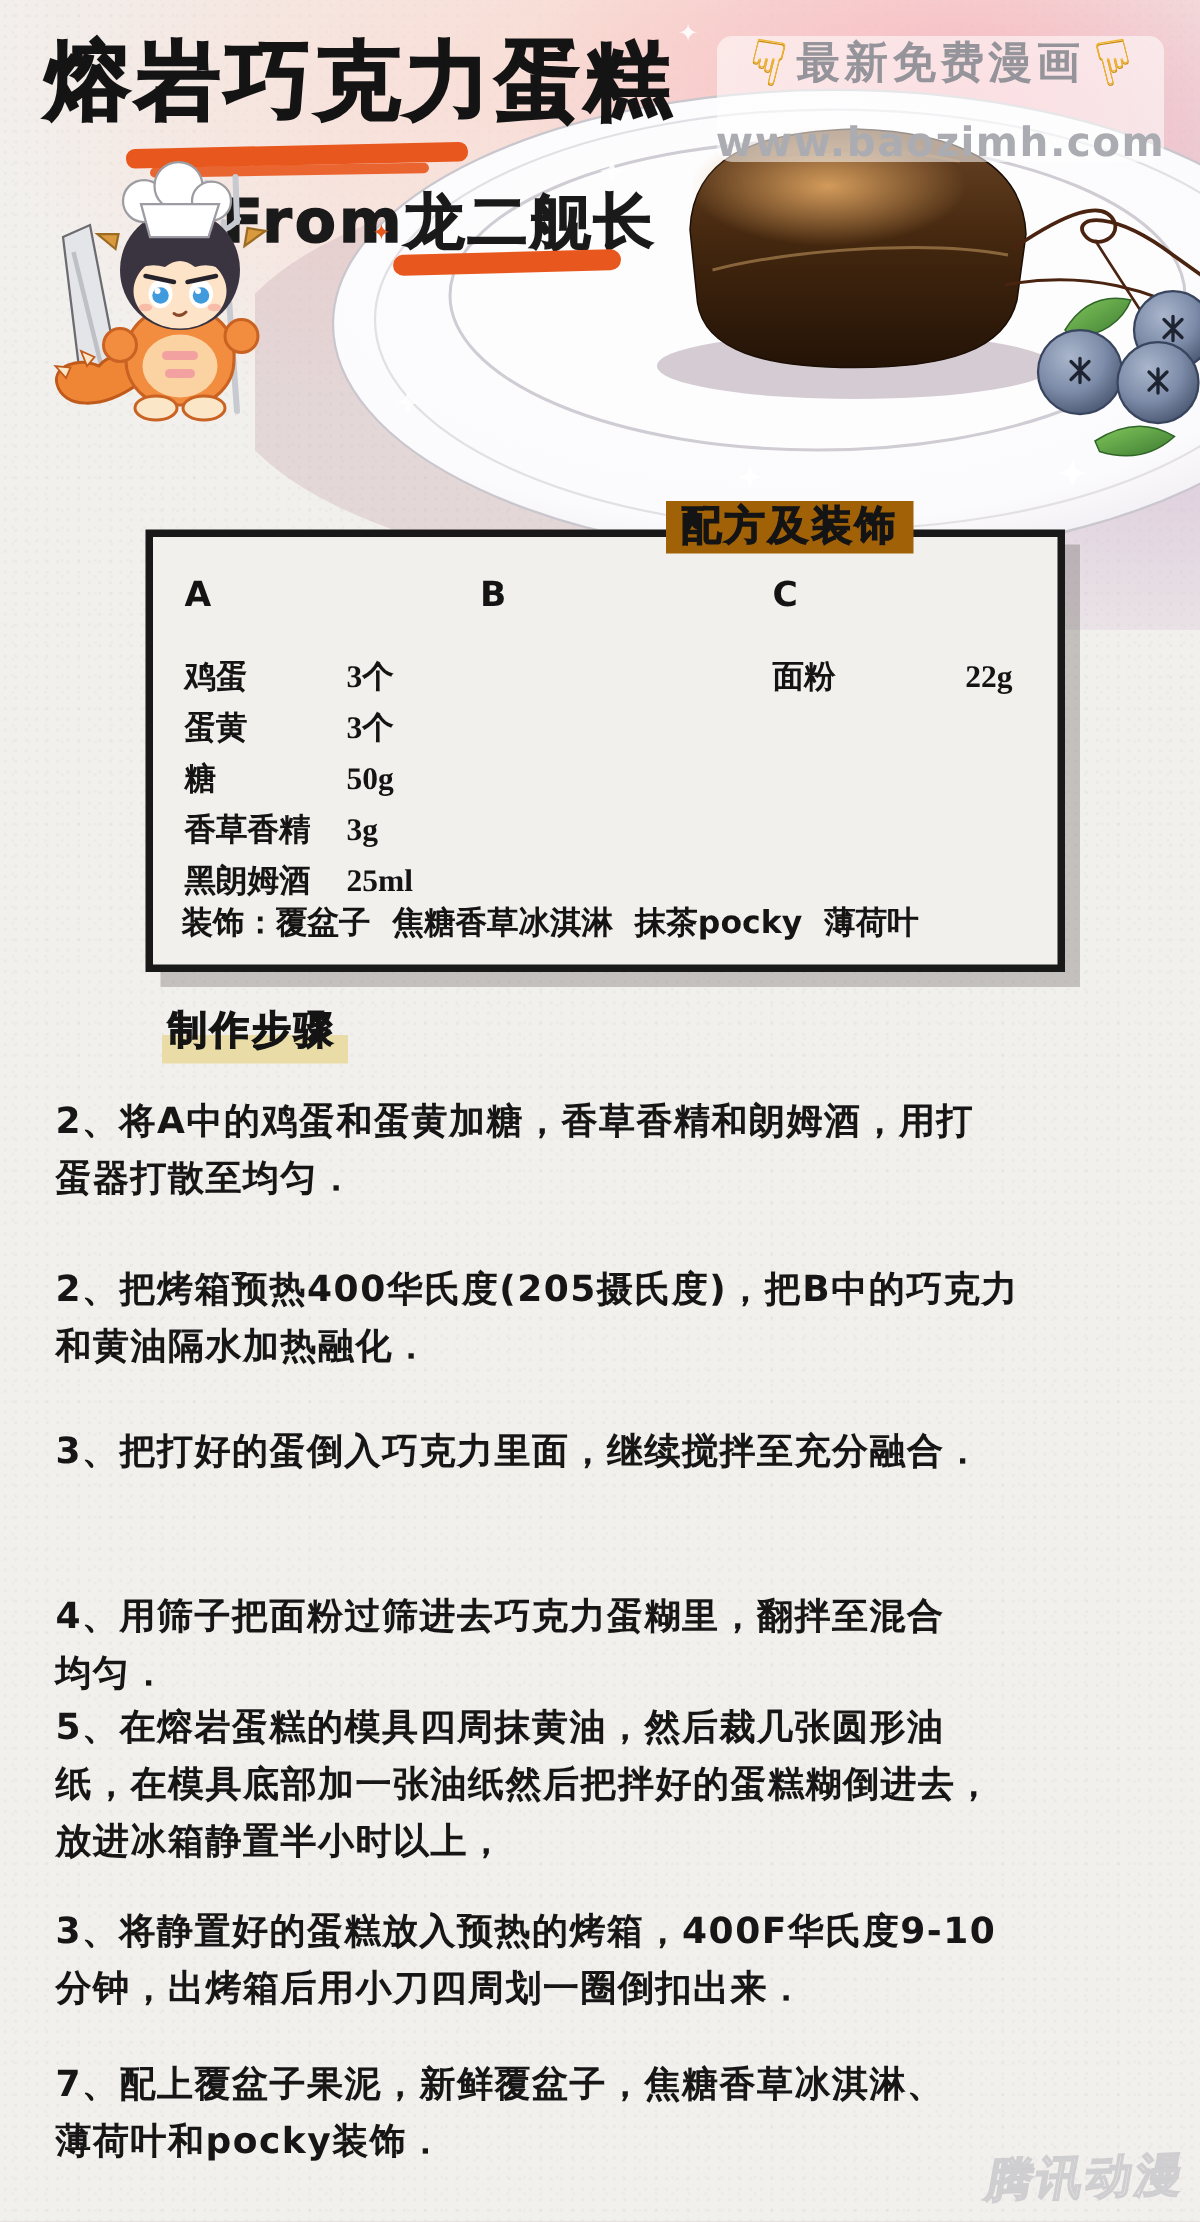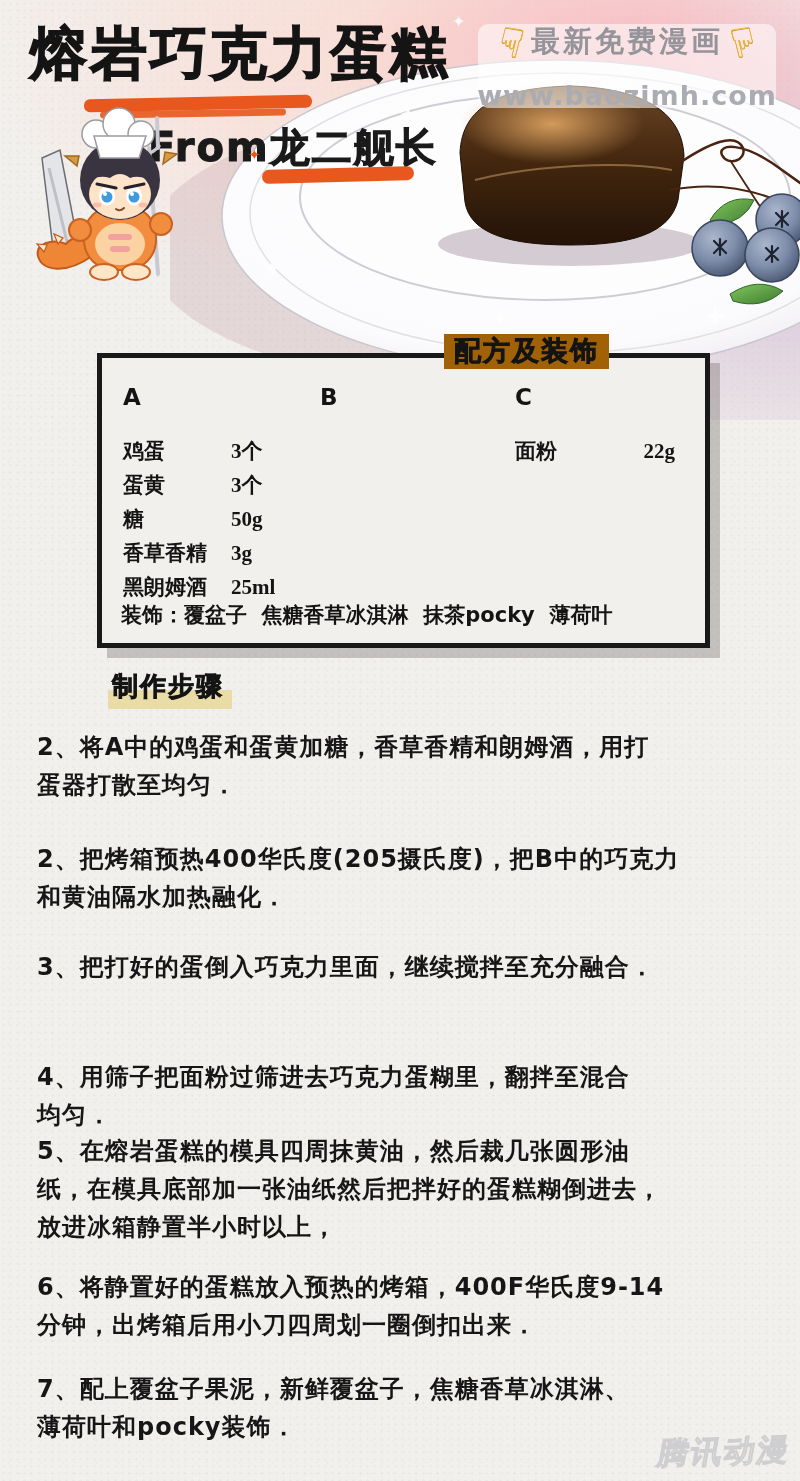--- a/index.html
+++ b/index.html
@@ -301,19 +301,19 @@
   <div class="step s1">2、将A中的鸡蛋和蛋黄加糖，香草香精和朗姆酒，用打
 蛋器打散至均匀．</div>
   <div class="step s2">2、把烤箱预热400华氏度(205摄氏度)，把B中的巧克力
 和黄油隔水加热融化．</div>
   <div class="step s3">3、把打好的蛋倒入巧克力里面，继续搅拌至充分融合．</div>
   <div class="step s4">4、用筛子把面粉过筛进去巧克力蛋糊里，翻拌至混合
 均匀．</div>
   <div class="step s5">5、在熔岩蛋糕的模具四周抹黄油，然后裁几张圆形油
 纸，在模具底部加一张油纸然后把拌好的蛋糕糊倒进去，
 放进冰箱静置半小时以上，</div>
-  <div class="step s6">6、将静置好的蛋糕放入预热的烤箱，400F华氏度9-14
+  <div class="step s6">3、将静置好的蛋糕放入预热的烤箱，400F华氏度9-10
 分钟，出烤箱后用小刀四周划一圈倒扣出来．</div>
   <div class="step s7">7、配上覆盆子果泥，新鲜覆盆子，焦糖香草冰淇淋、
 薄荷叶和pocky装饰．</div>
 
   <div class="footer-watermark">腾讯动漫</div>
 </div>
 
 </body></html>

